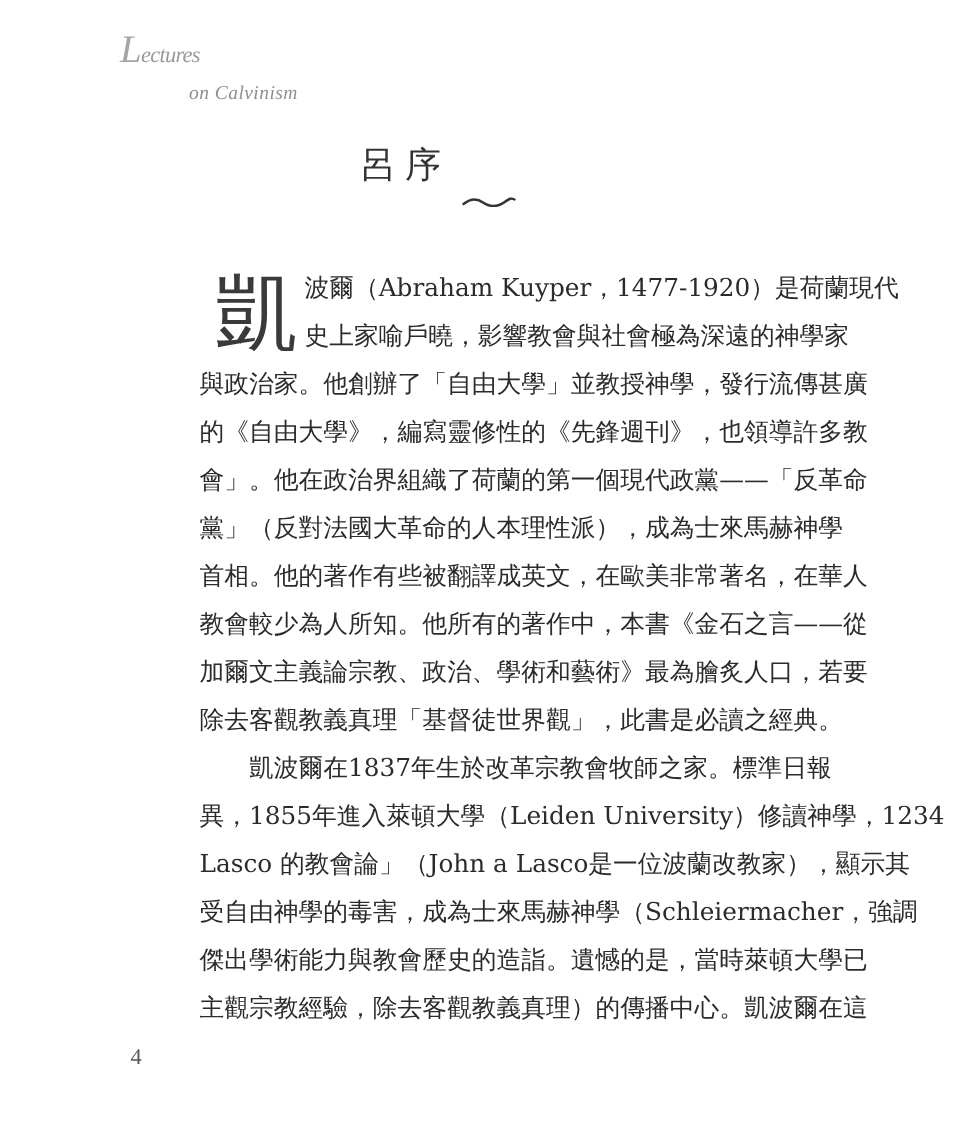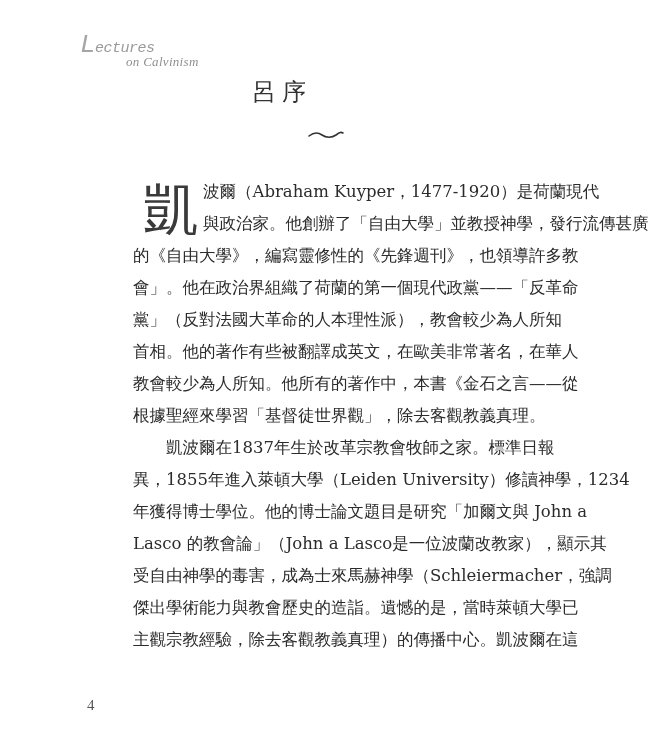--- a/index.html
+++ b/index.html
@@ -18,22 +18,22 @@
     .running-header {
       position: absolute;
       left: 78px;
       top: 18px;
       width: 170px;
       height: 50px;
     }
     .rh-latin-1 {
       position: absolute;
       left: 2px;
-      top: 12px;
-      font-family: Liberation Mono, monospace;
+      top: 0;
+      font-family: Liberation Serif, serif;
       font-style: italic;
       font-size: 15px;
       color: #9a9a9a;
       letter-spacing: -0.5px;
     }
     .rh-latin-1 .big-l {
       font-size: 26px;
       color: #a5a5a5;
     }
     .rh-latin-2 {
@@ -55,27 +55,26 @@
       font-size: 28px;
       color: #5a5a5a;
       letter-spacing: 0px;
     }
     .rh-title .small {
       font-size: 21px;
     }
     .chapter-title {
       position: absolute;
       left: 0;
-      top: 76px;
+      top: 94px;
       width: 540px;
       text-align: center;
       font-size: 24px;
       letter-spacing: 6px;
       color: #333333;
-      padding-left: 12px;
     }
     .title-ornament {
       position: absolute;
       left: 308px;
       top: 130px;
       width: 36px;
       height: 10px;
     }
     .body-text {
       position: absolute;
@@ -128,32 +127,33 @@
 <div class="chapter-title">呂序</div>
 
 <svg class="title-ornament" viewBox="0 0 36 10" xmlns="http://www.w3.org/2000/svg">
   <path d="M1 6 C 6 2, 10 2, 14 5 S 24 8, 28 5 S 33 2, 35 3" fill="none" stroke="#333" stroke-width="1.6" stroke-linecap="round"></path>
 </svg>
 
 <div class="body-text">
   <p>
     <span class="drop-cap">凱</span>
     <span class="line">波爾（Abraham Kuyper，1477-1920）是荷蘭現代</span>
+    <span class="line">史上家喻戶曉，影響教會與社會極為深遠的神學家</span>
     <span class="line">與政治家。他創辦了「自由大學」並教授神學，發行流傳甚廣</span>
     <span class="line">的《自由大學》，編寫靈修性的《先鋒週刊》，也領導許多教</span>
     <span class="line">會」。他在政治界組織了荷蘭的第一個現代政黨——「反革命</span>
-    <span class="line">黨」（反對法國大革命的人本理性派），教會較少為人所知</span>
+    <span class="line">黨」（反對法國大革命的人本理性派），成為士來馬赫神學</span>
     <span class="line">首相。他的著作有些被翻譯成英文，在歐美非常著名，在華人</span>
     <span class="line">教會較少為人所知。他所有的著作中，本書《金石之言——從</span>
-    <span class="line last">根據聖經來學習「基督徒世界觀」，除去客觀教義真理。</span>
+    <span class="line">加爾文主義論宗教、政治、學術和藝術》最為膾炙人口，若要</span>
+    <span class="line last">除去客觀教義真理「基督徒世界觀」，此書是必讀之經典。</span>
   </p>
   <p>
     <span class="line" style="padding-left:2em;">凱波爾在1837年生於改革宗教會牧師之家。標準日報</span>
     <span class="line">異，1855年進入萊頓大學（Leiden University）修讀神學，1234</span>
-    <span class="line">年獲得博士學位。他的博士論文題目是研究「加爾文與 John a</span>
     <span class="line">Lasco 的教會論」（John a Lasco是一位波蘭改教家），顯示其</span>
     <span class="line">受自由神學的毒害，成為士來馬赫神學（Schleiermacher，強調</span>
     <span class="line">傑出學術能力與教會歷史的造詣。遺憾的是，當時萊頓大學已</span>
     <span class="line">主觀宗教經驗，除去客觀教義真理）的傳播中心。凱波爾在這</span>
 
   </p>
 </div>
 
 <div class="page-number">4</div>
 

